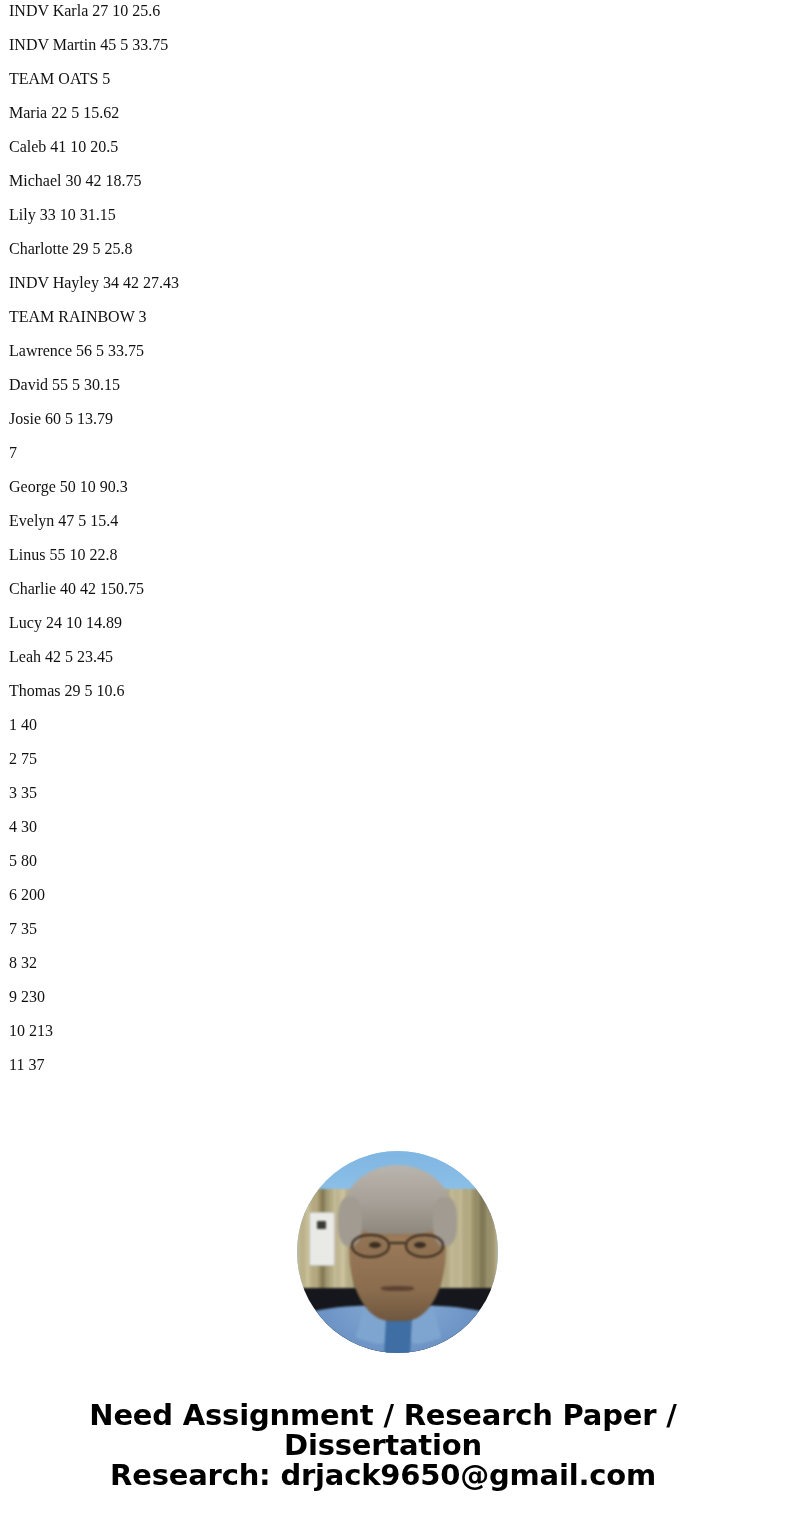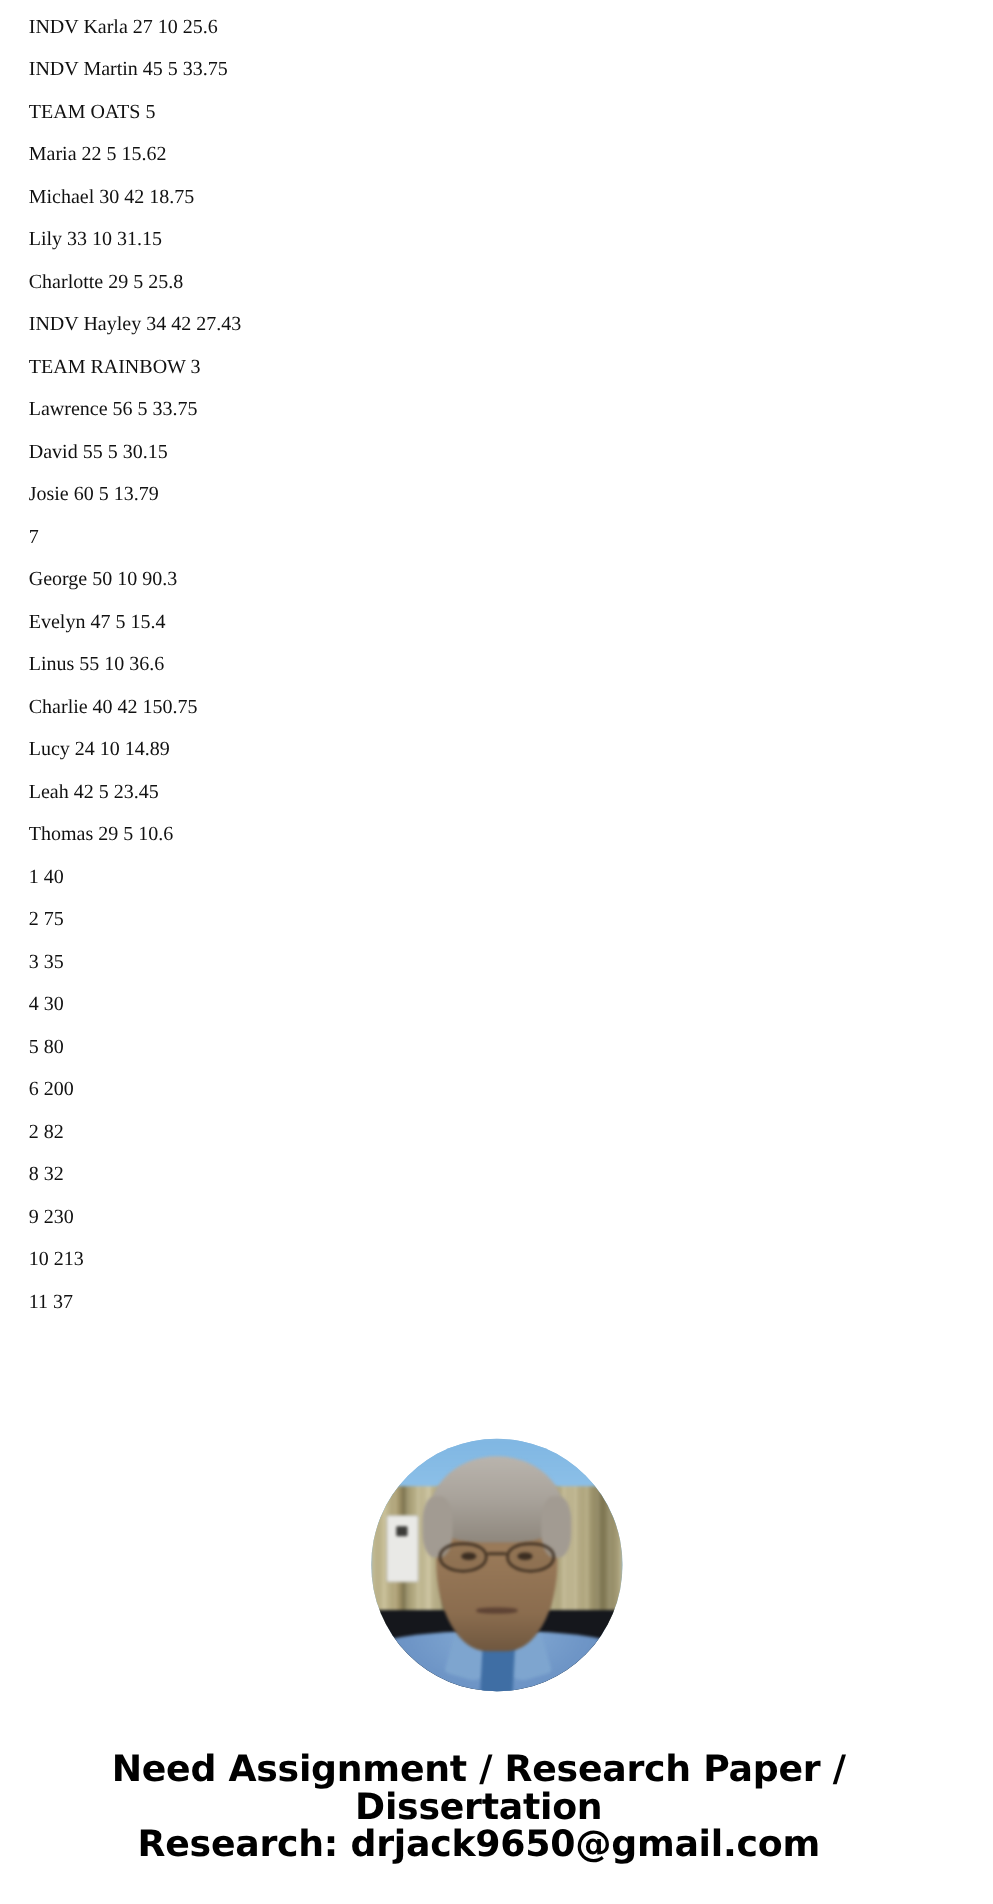--- a/index.html
+++ b/index.html
@@ -12,21 +12,21 @@
     min-height: 1523px;
     position: relative;
     font-family: "Liberation Serif", "DejaVu Serif", serif;
     color: #000000;
     -webkit-font-smoothing: antialiased;
   }
 
   
   .data-block {
     padding: 0;
-    margin: 14px;
+    margin: 0;
   }
   .data-line {
     font-family: "Liberation Serif", "DejaVu Serif", serif;
     font-size: 16px;
     line-height: 16px;
     color: #111111;
     padding: 0 0 0 9px;
     margin: 0 0 18px 0;
     white-space: pre;
   }
@@ -238,43 +238,44 @@
   .promo-line { display: block; }
 </style>
 </head>
 <body>
 
 <div class="data-block">
   <div class="data-line">INDV Karla 27 10 25.6</div>
   <div class="data-line">INDV Martin 45 5 33.75</div>
   <div class="data-line">TEAM OATS 5</div>
   <div class="data-line">Maria 22 5 15.62</div>
+  <div class="data-line">Caleb 41 10 20.5</div>
   <div class="data-line">Michael 30 42 18.75</div>
   <div class="data-line">Lily 33 10 31.15</div>
   <div class="data-line">Charlotte 29 5 25.8</div>
   <div class="data-line">INDV Hayley 34 42 27.43</div>
   <div class="data-line">TEAM RAINBOW 3</div>
   <div class="data-line">Lawrence 56 5 33.75</div>
   <div class="data-line">David 55 5 30.15</div>
   <div class="data-line">Josie 60 5 13.79</div>
   <div class="data-line">7</div>
   <div class="data-line">George 50 10 90.3</div>
   <div class="data-line">Evelyn 47 5 15.4</div>
-  <div class="data-line">Linus 55 10 36.6</div>
+  <div class="data-line">Linus 55 10 22.8</div>
   <div class="data-line">Charlie 40 42 150.75</div>
   <div class="data-line">Lucy 24 10 14.89</div>
   <div class="data-line">Leah 42 5 23.45</div>
   <div class="data-line">Thomas 29 5 10.6</div>
   <div class="data-line">1 40</div>
   <div class="data-line">2 75</div>
   <div class="data-line">3 35</div>
   <div class="data-line">4 30</div>
   <div class="data-line">5 80</div>
   <div class="data-line">6 200</div>
-  <div class="data-line">2 82</div>
+  <div class="data-line">7 35</div>
   <div class="data-line">8 32</div>
   <div class="data-line">9 230</div>
   <div class="data-line">10 213</div>
   <div class="data-line">11 37</div>
 </div>
 
 <div class="photo-wrap">
   <div class="avatar">
     <div class="av-sky"></div>
     <div class="av-wall"></div>

